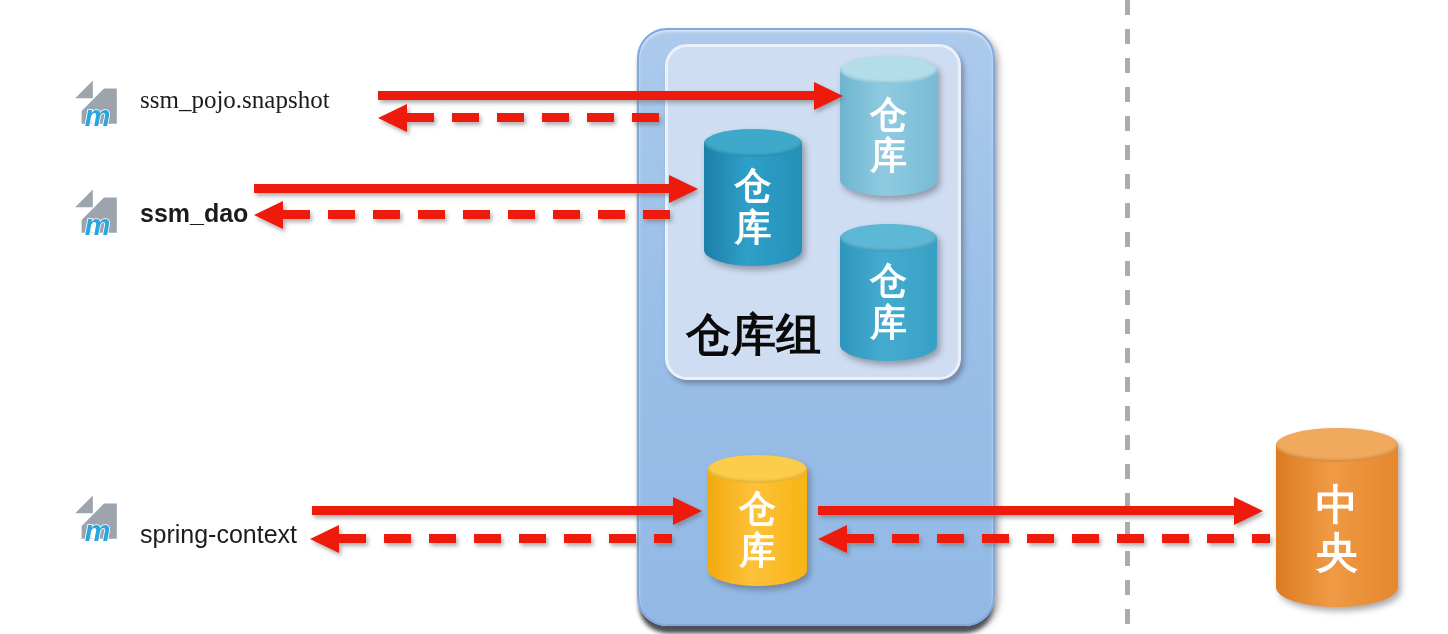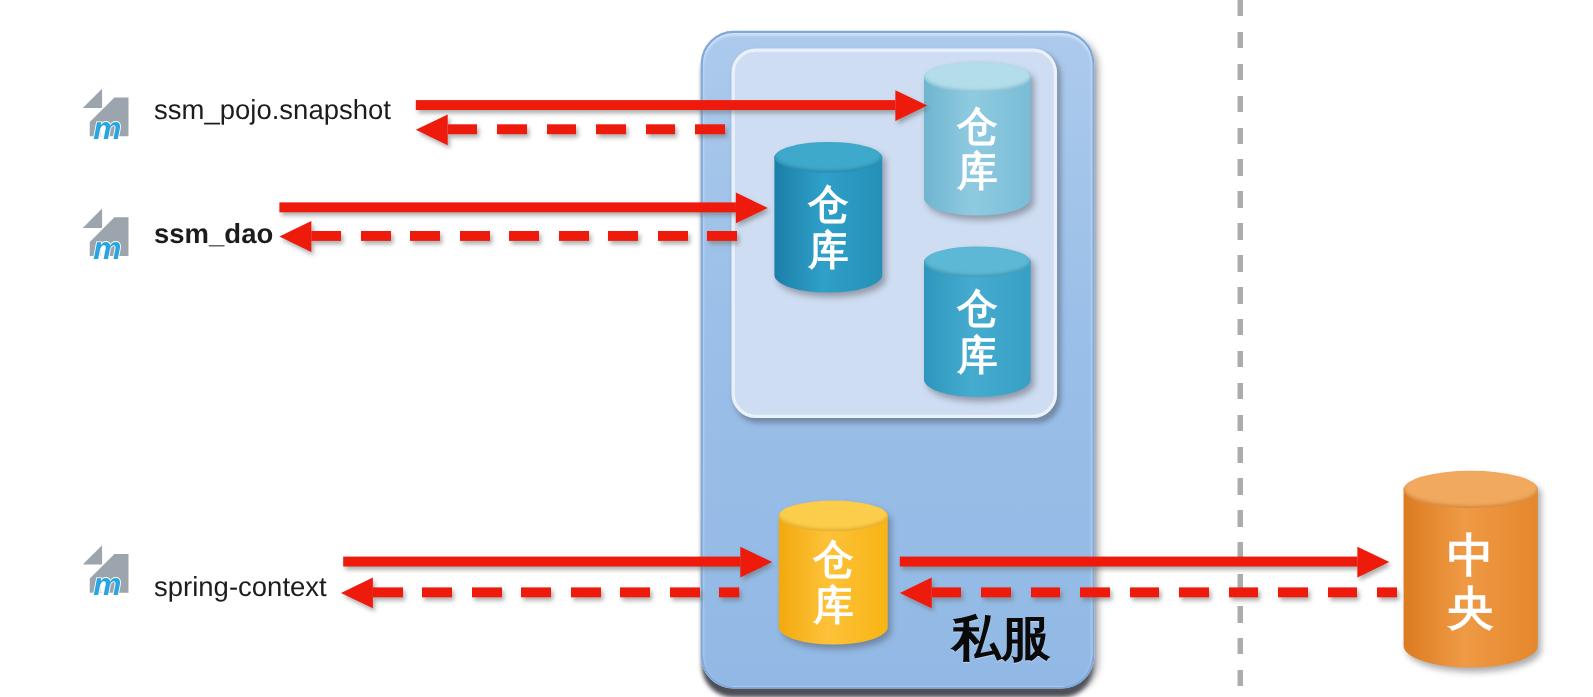--- a/index.html
+++ b/index.html
@@ -96,21 +96,21 @@
 <div class="canvas">
 
   <div class="divider"></div>
 
   <svg class="maven-icon" style="left:72px; top:77px;" viewBox="0 0 60 64">
     <polygon points="4,26 26,4 26,26" fill="#9CA5AD"></polygon>
     <polygon points="12,42 40,14 56,14 56,58 12,58" fill="#9CA5AD"></polygon>
     <rect x="24" y="44" width="10" height="14" fill="#ffffff"></rect>
     <text x="16" y="61" font-size="36" font-weight="bold" font-style="italic" fill="#29A5DF" stroke="#ffffff" stroke-width="2" paint-order="stroke">m</text>
   </svg>
-  <div class="module-label" style="top:86px;">ssm_pojo.snapshot</div>
+  <div class="module-label" style="top:86px;font-family:Liberation Serif, serif;">ssm_pojo.snapshot</div>
 
   <svg class="maven-icon" style="left:72px; top:186px;" viewBox="0 0 60 64">
     <polygon points="4,26 26,4 26,26" fill="#9CA5AD"></polygon>
     <polygon points="12,42 40,14 56,14 56,58 12,58" fill="#9CA5AD"></polygon>
     <rect x="24" y="44" width="10" height="14" fill="#ffffff"></rect>
     <text x="16" y="61" font-size="36" font-weight="bold" font-style="italic" fill="#29A5DF" stroke="#ffffff" stroke-width="2" paint-order="stroke">m</text>
   </svg>
   <div class="module-label" style="top:199px;font-weight:bold;">ssm_dao</div>
 
   <svg class="maven-icon" style="left:72px; top:492px;" viewBox="0 0 60 64">
@@ -151,30 +151,30 @@
 库</div>
       </div>
 
       <div class="cyl medium" style="left:172px; top:177px; width:97px; height:137px;">
         <div class="body"></div>
         <div class="top"></div>
         <div class="cyl-label">仓
 库</div>
       </div>
 
+      <div class="box-label" style="left:18px; top:265px;">仓库组</div>
     </div>
 
     <div class="cyl yellow" style="left:69px; top:425px; width:99px; height:131px;">
       <div class="body"></div>
       <div class="top"></div>
       <div class="cyl-label">仓
 库</div>
     </div>
 
-    <div class="box-label" style="left:226px; top:527px;">私服</div>
   </div>
 
   <div class="cyl orange" style="left:1276px; top:428px; width:122px; height:179px;">
     <div class="body"></div>
     <div class="top"></div>
     <div class="cyl-label">中
 央</div>
   </div>
 
 </div>

